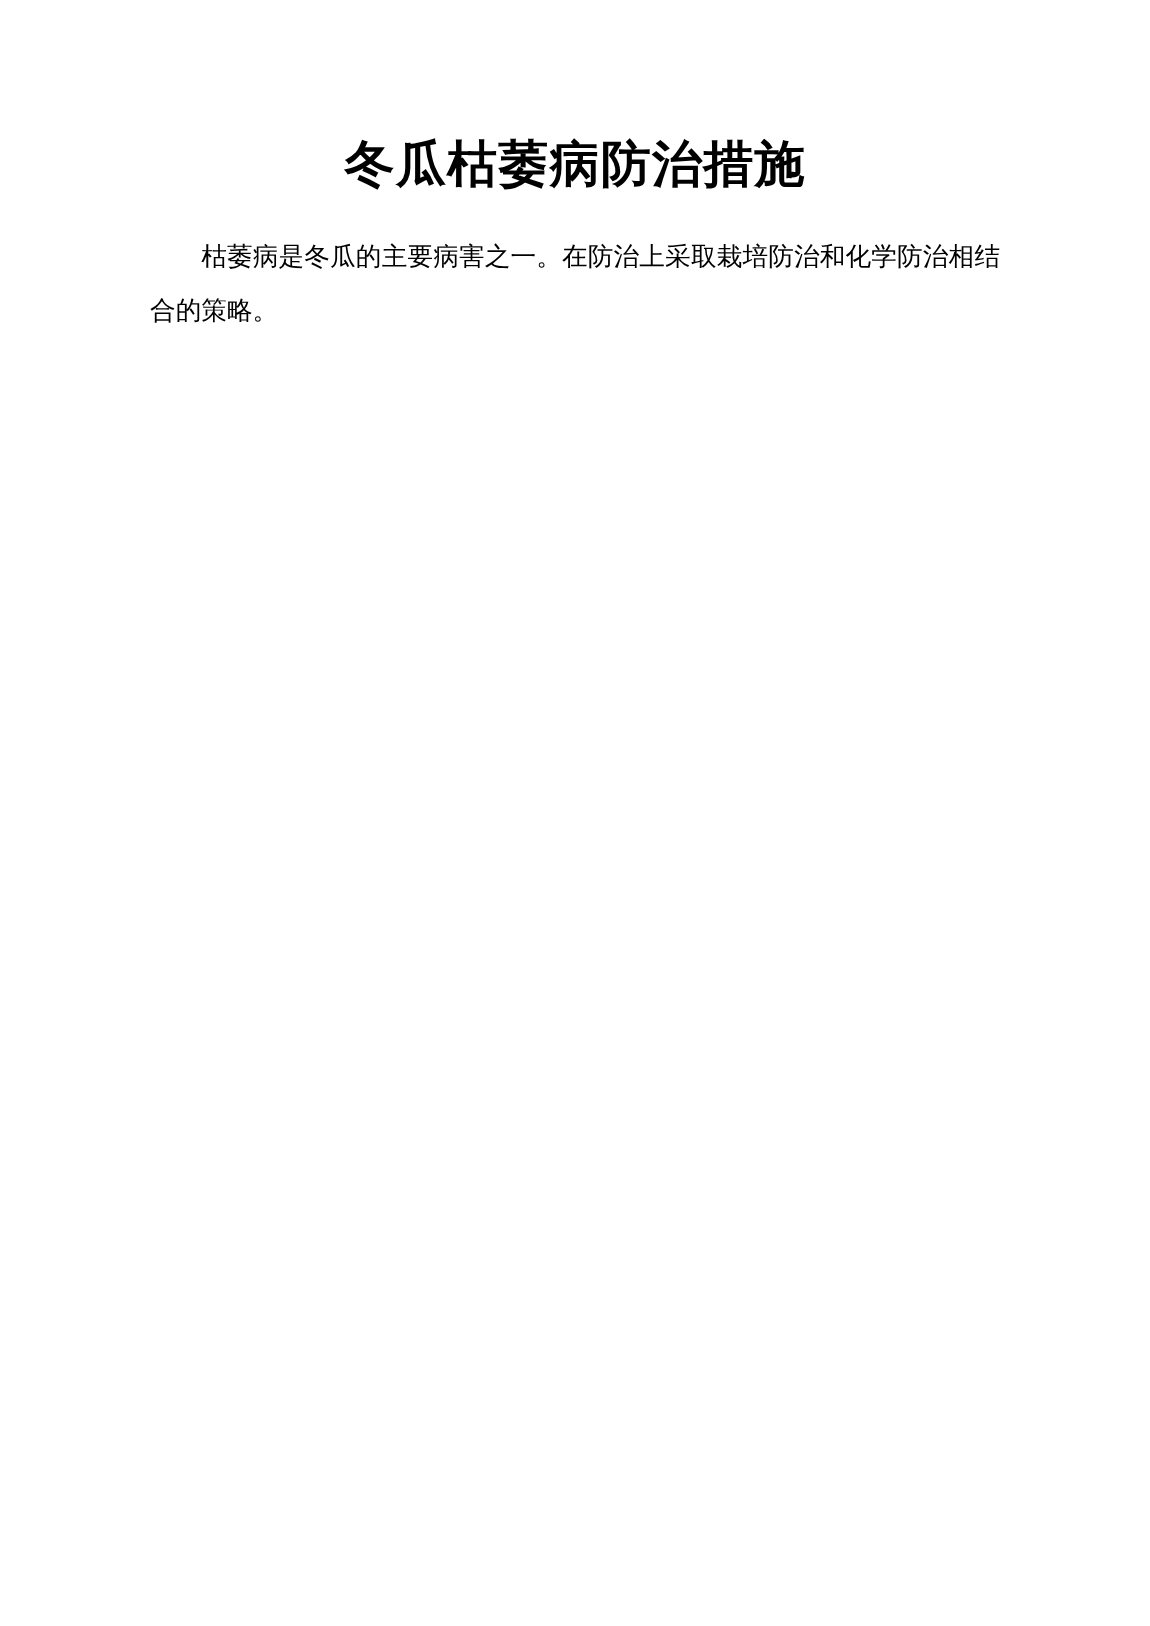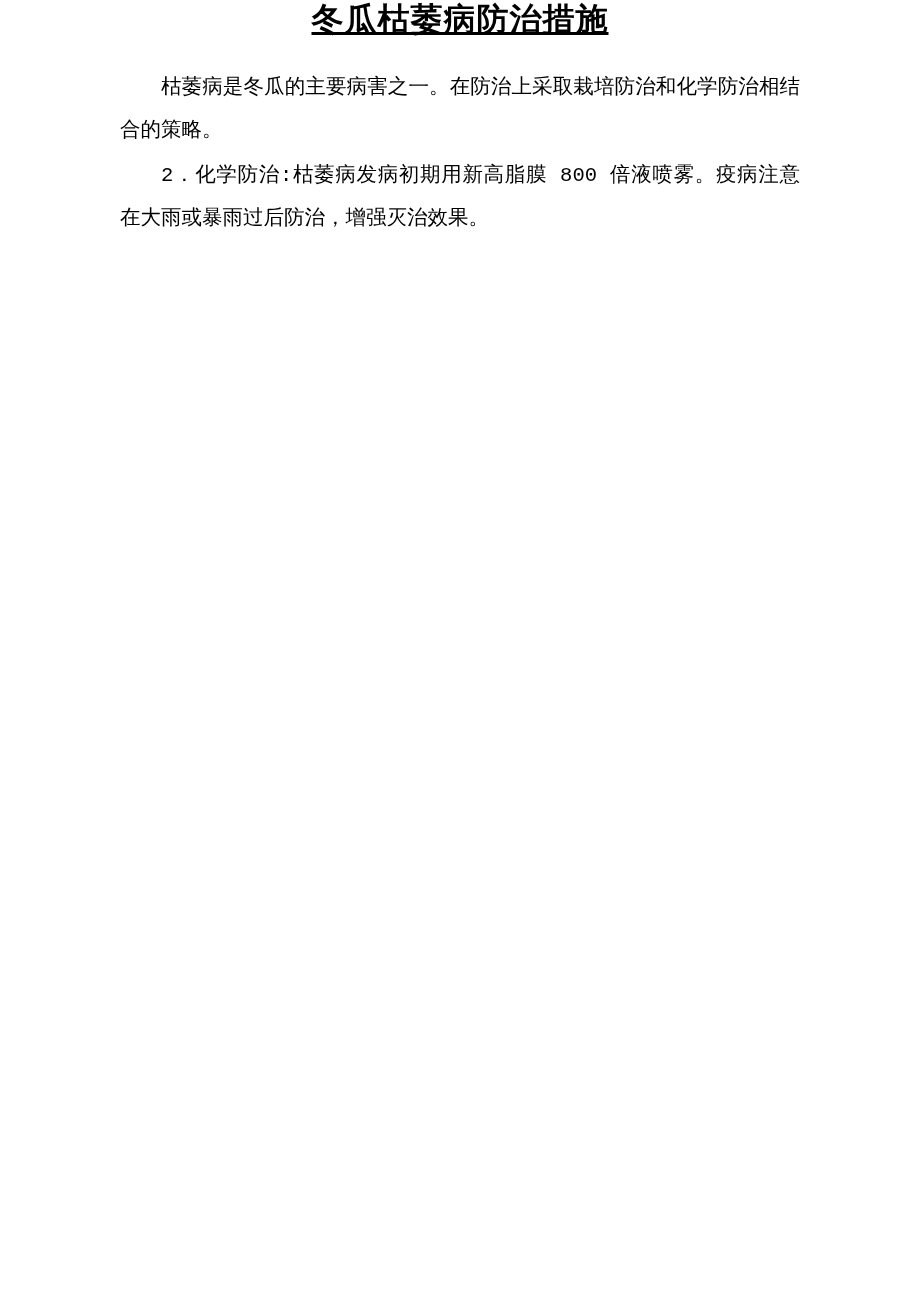--- a/index.html
+++ b/index.html
@@ -18,47 +18,46 @@
   .page {
     width: 920px;
     height: 1301px;
     box-sizing: border-box;
     padding: 0;
     position: relative;
   }
   .doc-title {
     text-align: center;
     font-family: "DejaVu Sans", "Liberation Sans", sans-serif;
-    font-size: 32px;
+    font-size: 40px;
     font-weight: 700;
     letter-spacing: 1px;
     margin: 0;
+    padding-top: 108px;
     line-height: 1.2;
-    text-decoration: underline;
   }
   .body-block {
     margin: 0 auto;
     width: 680px;
     padding-top: 28px;
   }
   p.para {
     margin: 0 0 2px 0;
     font-size: 20.5px;
     line-height: 43px;
     text-align: justify;
     text-justify: inter-ideograph;
     text-indent: 2em;
-    font-family: Liberation Mono, monospace;
+    font-family: Liberation Sans, sans-serif;
   }
 </style>
 </head>
 <body>
 
 <div class="page">
 
   <h1 class="doc-title">冬瓜枯萎病防治措施</h1>
 
   <div class="body-block">
     <p class="para">枯萎病是冬瓜的主要病害之一。在防治上采取栽培防治和化学防治相结合的策略。</p>
-    <p class="para">2．化学防治:枯萎病发病初期用新高脂膜 800 倍液喷雾。疫病注意在大雨或暴雨过后防治，增强灭治效果。</p>
   </div>
 
 </div>
 
 </body></html>

